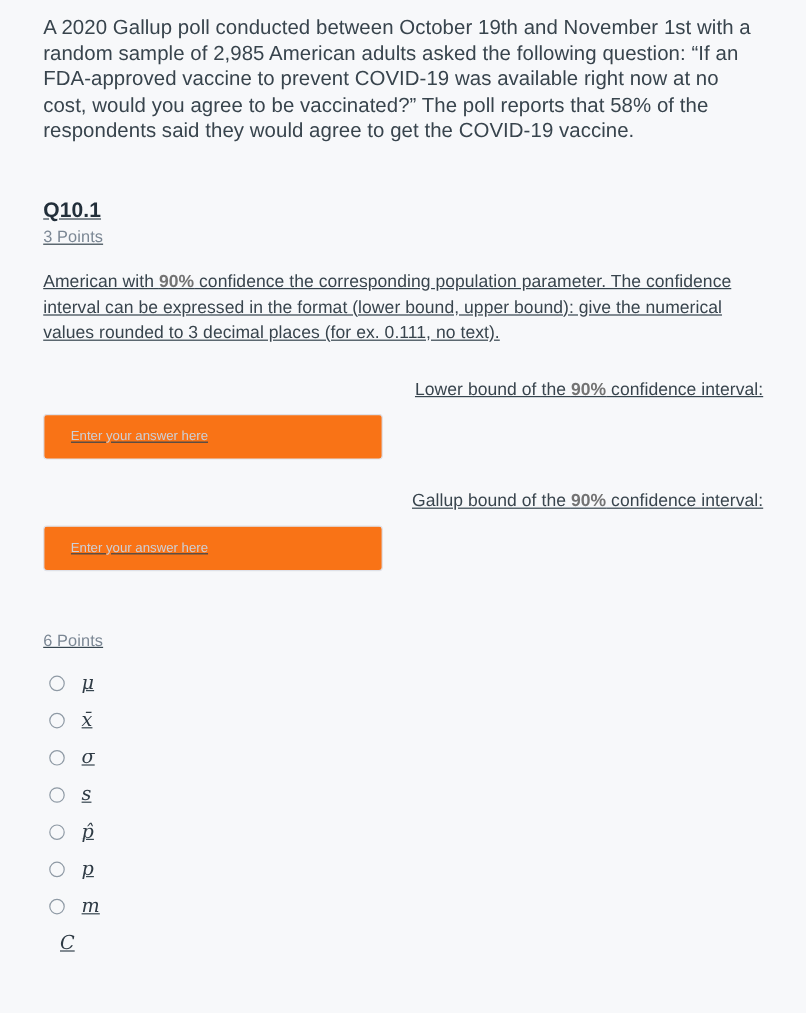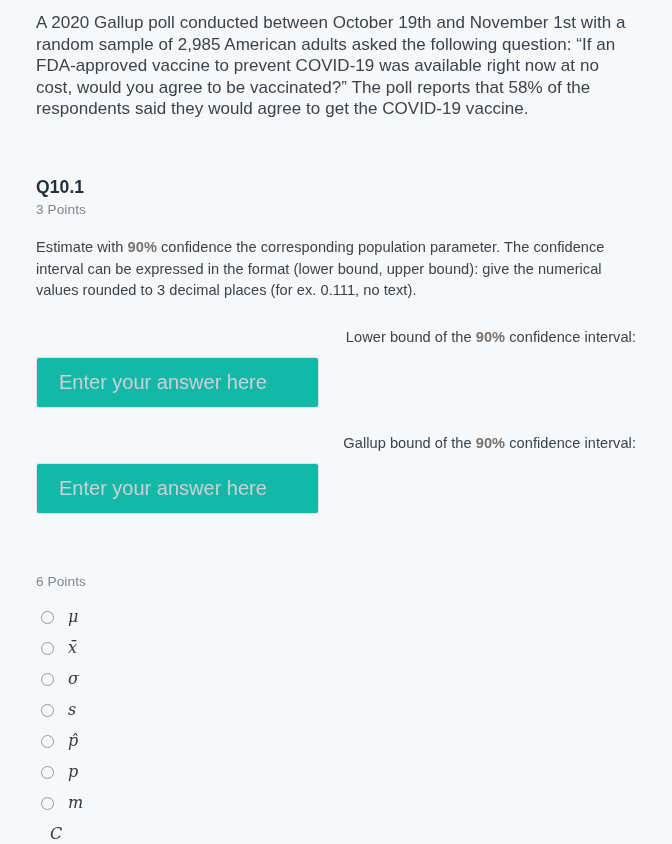--- a/index.html
+++ b/index.html
@@ -21,21 +21,21 @@
     width: 672px;
   }
   .intro {
     font-size: 17px;
     line-height: 21.6px;
     color: #38444d;
     letter-spacing: 0.05px;
     max-width: 600px;
     margin: 0;
   }
-  .q-block { margin-top: 12px; }
+  .q-block { margin-top: 0; text-decoration: underline; }
   .q-spacer-1 { height: 44px; }
   .q-spacer-2 { height: 46px; }
   .q-title {
     font-size: 17.5px;
     font-weight: bold;
     color: #222f3a;
     letter-spacing: 0.1px;
     line-height: 22px;
     margin: 0;
   }
@@ -60,27 +60,27 @@
     font-size: 14.6px;
     line-height: 21px;
     color: #38444d;
     letter-spacing: 0.05px;
     text-align: right;
   }
   .answer-input {
     display: block;
     margin-top: 9px;
     width: 283px;
-    height: 51px;
-    background: #14b8a6;
+    height: 38px;
+    background: #f97316;
     border: 1px solid #dfe1e8;
     border-radius: 3px;
     padding: 0 14px 0 22px;
     font-family: "Liberation Sans", sans-serif;
-    font-size: 20px;
+    font-size: 11px;
     color: #38444d;
     outline: none;
   }
   .answer-input::placeholder {
     color: #ccd0d8;
     opacity: 1;
   }
   .question-text {
     font-size: 14.6px;
     line-height: 21.6px;
@@ -119,21 +119,21 @@
 <div class="page">
 
   <p class="intro">A 2020 Gallup poll conducted between October 19th and November 1st with a random sample of 2,985 American adults asked the following question: “If an FDA-approved vaccine to prevent COVID-19 was available right now at no cost, would you agree to be vaccinated?” The poll reports that 58% of the respondents said they would agree to get the COVID-19 vaccine.</p>
 
   <div class="q-spacer-1"></div>
 
   <div class="q-block">
     <div class="q-title">Q10.1</div>
     <div class="q-points">3 Points</div>
 
-    <div class="q-prompt"><span>Estimate with </span><b>90%</b><span> confidence the corresponding population parameter. The confidence interval can be expressed in the format (lower bound, upper bound): give the numerical values rounded to 3 decimal places (for ex. 0.111, no text).</span></div>
+    <div class="q-prompt"><span>American with </span><b>90%</b><span> confidence the corresponding population parameter. The confidence interval can be expressed in the format (lower bound, upper bound): give the numerical values rounded to 3 decimal places (for ex. 0.111, no text).</span></div>
 
     <div class="field-group">
       <div class="field-label"><span>Lower bound of the </span><b>90%</b><span> confidence interval:</span></div>
       <input class="answer-input" type="text" placeholder="Enter your answer here" value="" style="">
     </div>
 
     <div class="field-group">
       <div class="field-label"><span>Gallup bound of the </span><b>90%</b><span> confidence interval:</span></div>
       <input class="answer-input" type="text" placeholder="Enter your answer here" value="" style="">
     </div>

